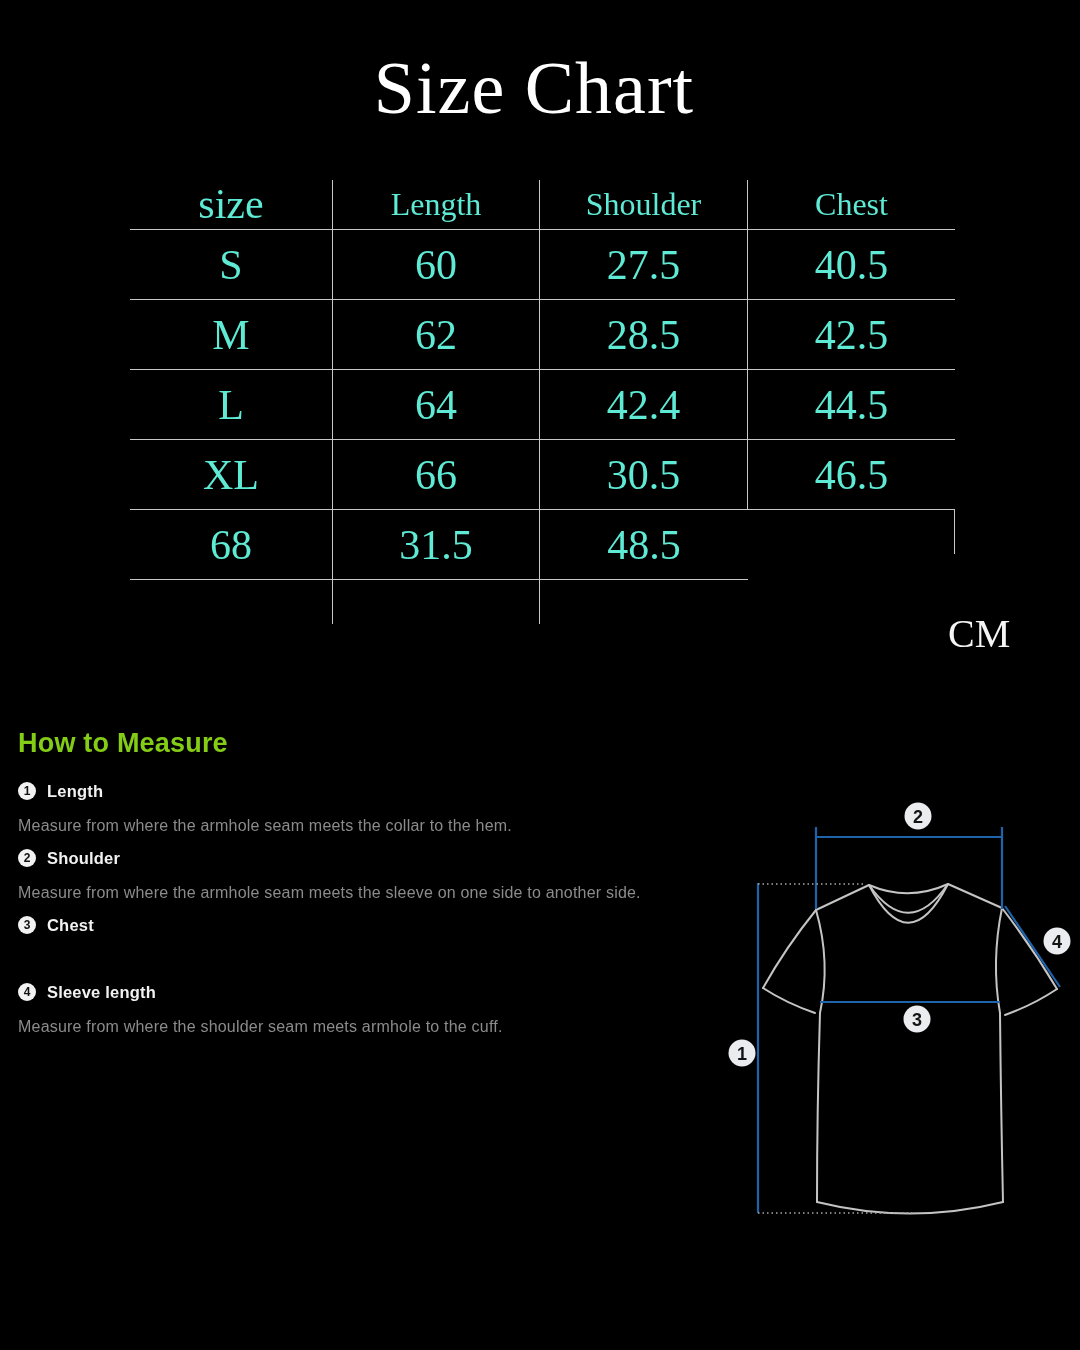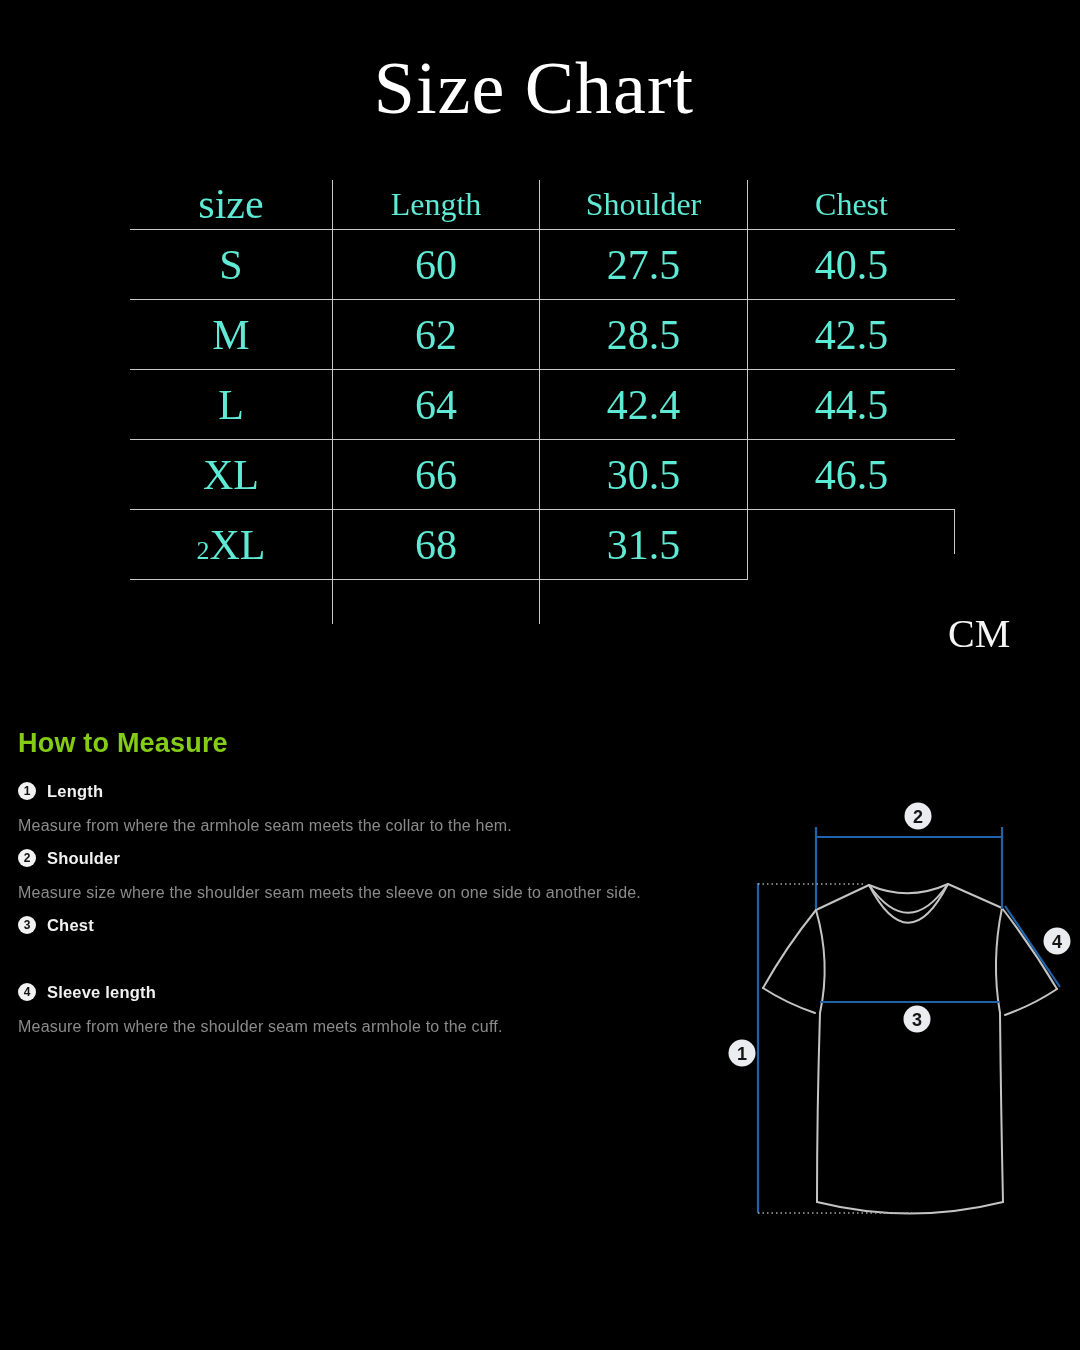--- a/index.html
+++ b/index.html
@@ -95,23 +95,23 @@
     <div class="c td vline hline">L</div>
     <div class="c td vline hline">64</div>
     <div class="c td vline hline">42.4</div>
     <div class="c td hline">44.5</div>
 
     <div class="c td vline hline">XL</div>
     <div class="c td vline hline">66</div>
     <div class="c td vline hline">30.5</div>
     <div class="c td hline">46.5</div>
 
-    <div class="c td vline hline sub-first">2XL</div>
     <div class="c td vline hline">68</div>
     <div class="c td vline hline">31.5</div>
+    <div class="c td hline">48.5</div>
 
     <div class="c td-tail vline"></div>
     <div class="c td-tail vline"></div>
     <div class="c td-tail vline"></div>
     <div class="c td-tail"></div>
   </div>
 
   <div class="unit">CM</div>
 
   <div class="measure">
@@ -120,21 +120,21 @@
     <div class="m-item i1">
       <span class="m-badge">1</span>
       <span class="m-label">Length</span>
     </div>
     <p class="m-desc d1">Measure from where the armhole seam meets the collar to the hem.</p>
 
     <div class="m-item i2">
       <span class="m-badge">2</span>
       <span class="m-label">Shoulder</span>
     </div>
-    <p class="m-desc d2">Measure size where the shoulder seam meets the sleeve on one side to another side.</p>
+    <p class="m-desc d2">Measure from where the armhole seam meets the sleeve on one side to another side.</p>
 
     <div class="m-item i3">
       <span class="m-badge">3</span>
       <span class="m-label">Chest</span>
     </div>
 
     <div class="m-item i4">
       <span class="m-badge">4</span>
       <span class="m-label">Sleeve length</span>
     </div>

